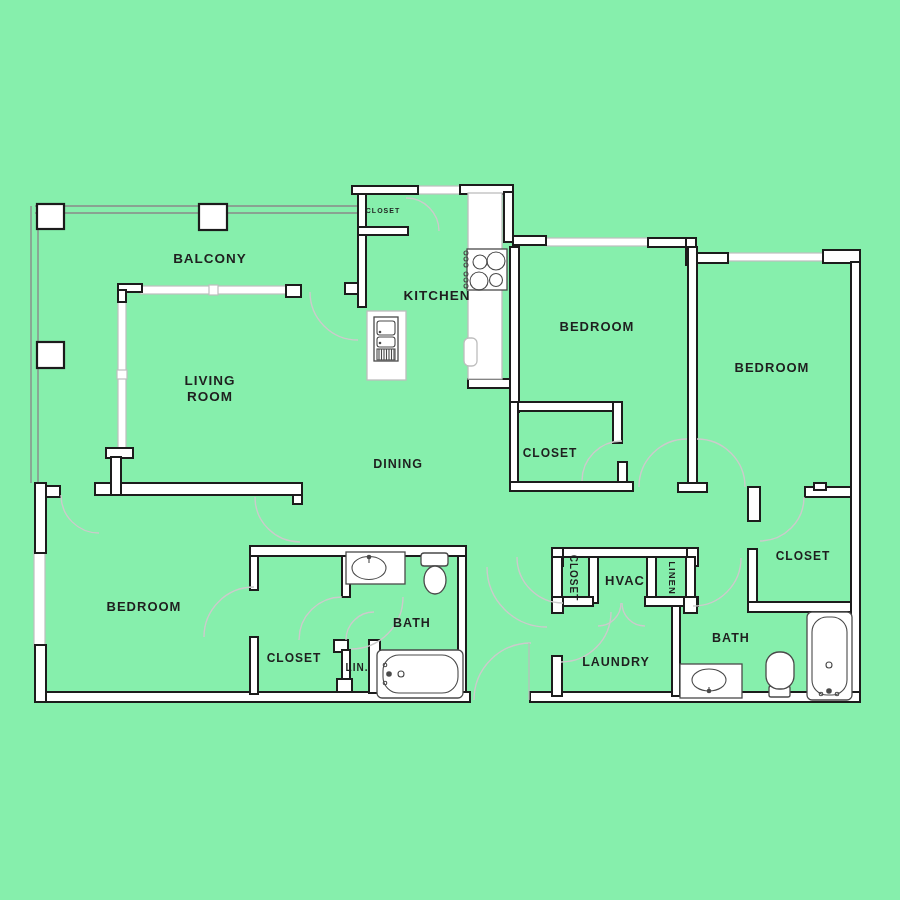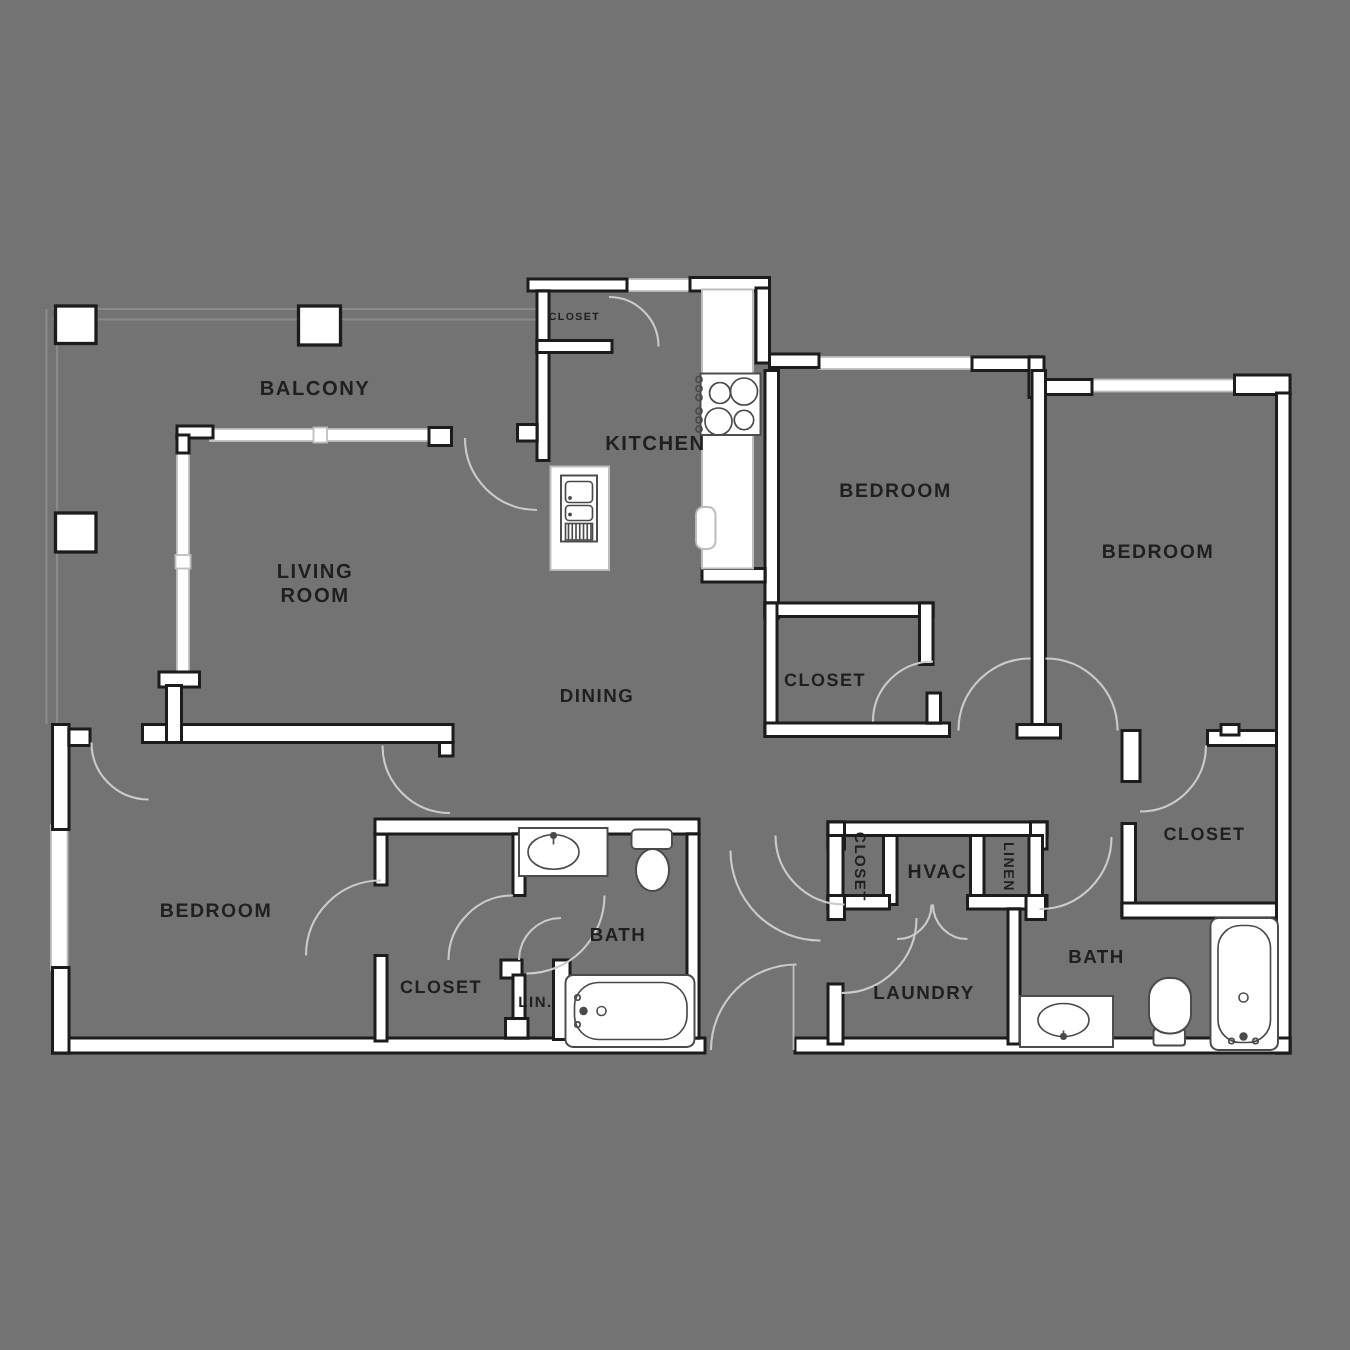--- a/index.html
+++ b/index.html
@@ -1,16 +1,16 @@
 <!DOCTYPE html>
 <html><head>
 <meta charset="utf-8">
 <style>
   html,body{margin:0;padding:0;background:#ffffff;}
-  .stage{width:900px;height:900px;position:relative;background:#737373;overflow:hidden;}
+  .stage{width:900px;height:900px;position:relative;background:#86efac;overflow:hidden;}
   svg{display:block;}
   text{font-family:"Liberation Sans","DejaVu Sans",sans-serif;font-weight:700;fill:#1f1f1f;}
   .lbl{letter-spacing:1px;}
   .wall{fill:#ffffff;stroke:#1c1c1c;stroke-width:2;}
   .col{fill:#ffffff;stroke:#1c1c1c;stroke-width:2.2;}
   .win{fill:#ffffff;stroke:#bfbfbf;stroke-width:1.2;}
   .rail{stroke:#8a8a8a;stroke-width:1.4;}
   .arc{fill:none;stroke:#cbcbcb;stroke-width:1.4;}
   .leaf{stroke:#bdbdbd;stroke-width:1.2;}
   .fix{fill:#ffffff;stroke:#4a4a4a;stroke-width:1.3;}

